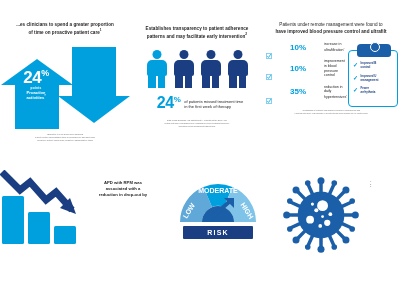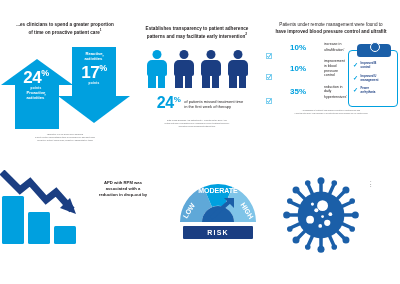--- a/index.html
+++ b/index.html
@@ -207,28 +207,20 @@
 
       <div class="up-text">
         <div class="pct"><span>24</span><span class="sym">%</span></div>
         <div class="ptlbl">points</div>
         <div class="actlbl">
           <span>Proactive</span><br>
           <span>activities</span><span class="sup">*</span>
         </div>
       </div>
 
-      <div class="down-text">
-        <div class="actlbl">
-          <span>Reactive</span><br>
-          <span>activities</span><span class="sup">*</span>
-        </div>
-        <div class="pct" style="margin-top:2px;"><span>17</span><span class="sym">%</span></div>
-        <div class="ptlbl">points</div>
-      </div>
     </div>
 
     <div class="footnote">
       <span>*Objective of 2 (2) hours were analysed</span><br>
       <span>in multi-center observational study of clinicians pre and post RPM</span><br>
       <span>Proactive: patient-facing care; Reactive: administrative tasks</span>
     </div>
   </div>
 
   <div class="panel" id="p-people">

